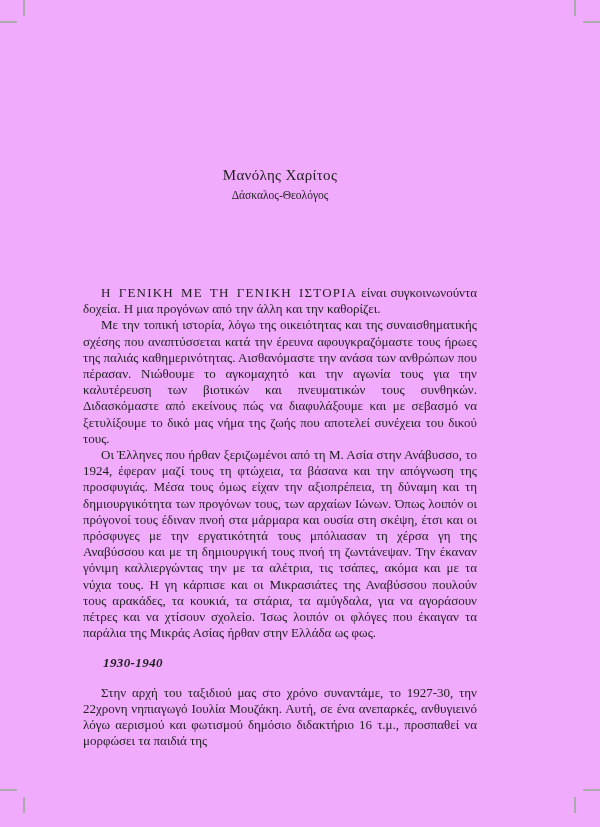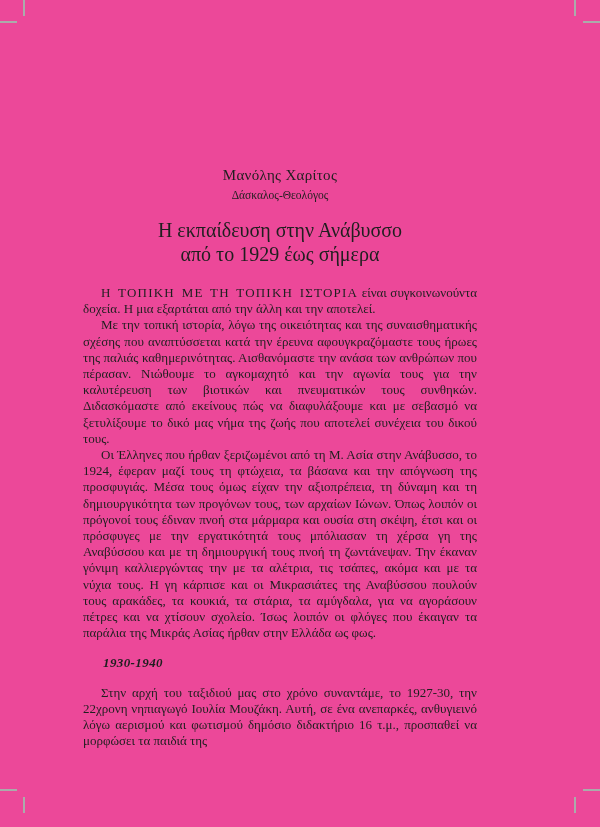--- a/index.html
+++ b/index.html
@@ -4,21 +4,21 @@
 <style>
   html, body {
     margin: 0;
     padding: 0;
     background: #ffffff;
   }
   .page {
     position: relative;
     width: 600px;
     height: 827px;
-    background: #ec4899;
+    background: #f0abfc;
     overflow: hidden;
     font-family: "Liberation Serif", "DejaVu Serif", serif;
     color: #1f1f1f;
   }
   
   .crop {
     position: absolute;
     background: #ababab;
   }
   .crop.v { width: 2px; height: 16px; }
@@ -94,29 +94,25 @@
   <div class="crop v tr-v"></div>
   <div class="crop h tr-h"></div>
   <div class="crop h bl-h"></div>
   <div class="crop v bl-v"></div>
   <div class="crop h br-h"></div>
   <div class="crop v br-v"></div>
 
   <div class="header">
     <div class="author">Μανόλης Χαρίτος</div>
     <div class="author-role">Δάσκαλος-Θεολόγος</div>
-    <h1 class="doc-title">
-      <span>Η εκπαίδευση στην Ανάβυσσο</span><br>
-      <span>από το 1929 έως σήμερα</span>
-    </h1>
   </div>
 
   <div class="body-text">
     <p>
-      <span class="lead-caps">Η ΤΟΠΙΚΗ ΜΕ ΤΗ ΤΟΠΙΚΗ ΙΣΤΟΡΙΑ</span><span> είναι συγκοινωνούντα δοχεία. Η μια εξαρτάται από την άλλη και την αποτελεί.</span>
+      <span class="lead-caps">Η ΓΕΝΙΚΗ ΜΕ ΤΗ ΓΕΝΙΚΗ ΙΣΤΟΡΙΑ</span><span> είναι συγκοινωνούντα δοχεία. Η μια προγόνων από την άλλη και την καθορίζει.</span>
     </p>
     <p>Με την τοπική ιστορία, λόγω της οικειότητας και της συναισθηματικής σχέσης που αναπτύσσεται κατά την έρευνα αφουγκραζόμαστε τους ήρωες της παλιάς καθημερινότητας. Αισθανόμαστε την ανάσα των ανθρώπων που πέρασαν. Νιώθουμε το αγκομαχητό και την αγωνία τους για την καλυτέρευση των βιοτικών και πνευματικών τους συνθηκών. Διδασκόμαστε από εκείνους πώς να διαφυλάξουμε και με σεβασμό να ξετυλίξουμε το δικό μας νήμα της ζωής που αποτελεί συνέχεια του δικού τους.</p>
     <p>Οι Έλληνες που ήρθαν ξεριζωμένοι από τη Μ. Ασία στην Ανάβυσσο, το 1924, έφεραν μαζί τους τη φτώχεια, τα βάσανα και την απόγνωση της προσφυγιάς. Μέσα τους όμως είχαν την αξιοπρέπεια, τη δύναμη και τη δημιουργικότητα των προγόνων τους, των αρχαίων Ιώνων. Όπως λοιπόν οι πρόγονοί τους έδιναν πνοή στα μάρμαρα και ουσία στη σκέψη, έτσι και οι πρόσφυγες με την εργατικότητά τους μπόλιασαν τη χέρσα γη της Αναβύσσου και με τη δημιουργική τους πνοή τη ζωντάνεψαν. Την έκαναν γόνιμη καλλιεργώντας την με τα αλέτρια, τις τσάπες, ακόμα και με τα νύχια τους. Η γη κάρπισε και οι Μικρασιάτες της Αναβύσσου πουλούν τους αρακάδες, τα κουκιά, τα στάρια, τα αμύγδαλα, για να αγοράσουν πέτρες και να χτίσουν σχολείο. Ίσως λοιπόν οι φλόγες που έκαιγαν τα παράλια της Μικράς Ασίας ήρθαν στην Ελλάδα ως φως.</p>
     <h2 class="section-heading">1930-1940</h2>
     <p>Στην αρχή του ταξιδιού μας στο χρόνο συναντάμε, το 1927-30, την 22χρονη νηπιαγωγό Ιουλία Μουζάκη. Αυτή, σε ένα ανεπαρκές, ανθυγιεινό λόγω αερισμού και φωτισμού δημόσιο διδακτήριο 16 τ.μ., προσπαθεί να μορφώσει τα παιδιά της</p>
   </div>
 
 </div>
 
 </body></html>

